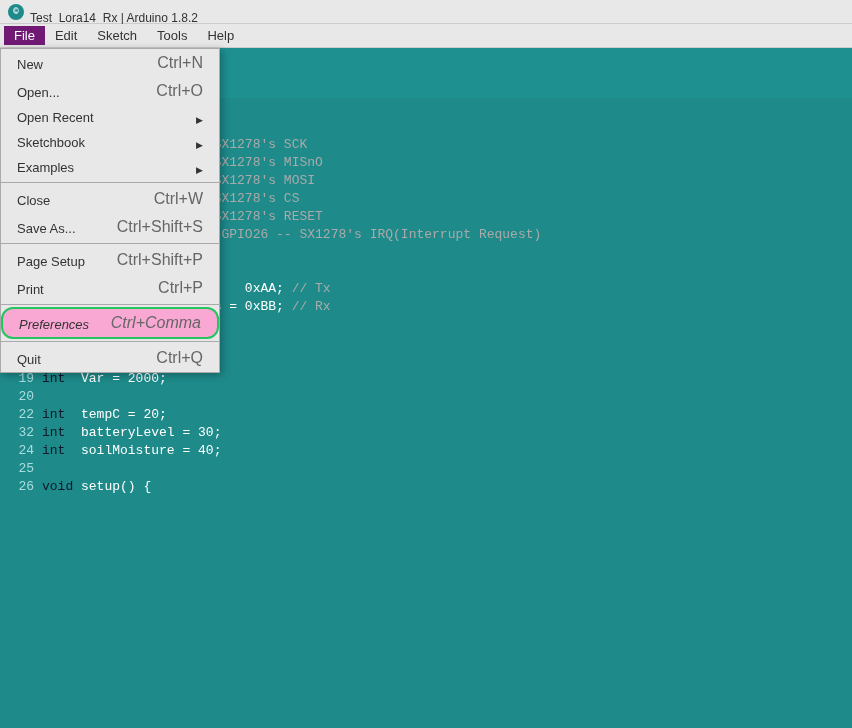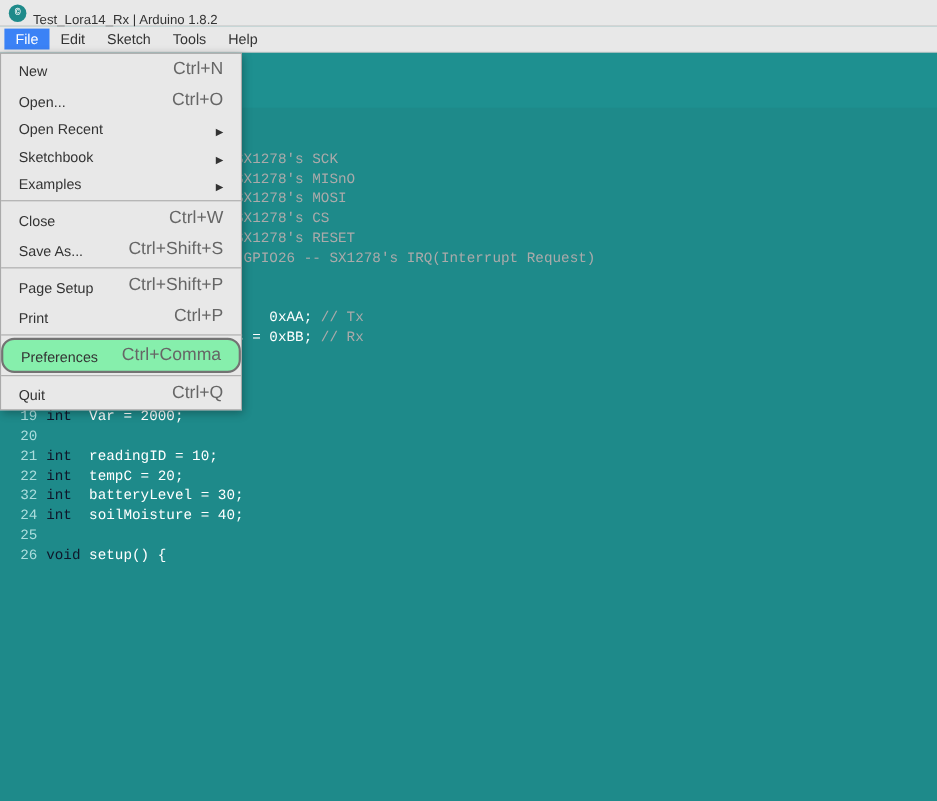--- a/index.html
+++ b/index.html
@@ -53,21 +53,21 @@
       font-family: Arial, sans-serif;
       font-size: 13px;
       position: relative;
     }
     .menu-item {
       padding: 2px 10px;
       cursor: pointer;
       color: #333;
     }
     .menu-item.active {
-      background: #3b82f6;
+      background: #701a75;
       color: white;
     }
 
     
     .dropdown {
       position: absolute;
       top: 24px;
       left: 0px;
       background: #e8e8e8;
       border: 1px solid #aaa;
@@ -85,26 +85,27 @@
       cursor: pointer;
       color: #333;
       gap: 20px;
     }
     .dropdown-item.has-submenu::after {
       content: '▶';
       font-size: 9px;
       margin-left: auto;
     }
     .dropdown-item.preferences-item {
-      background: #86efac;
-      border: 2px solid #737373;
+      background: #f9a8d4;
+      border: 2px solid #22c55e;
       border-radius: 12px;
       color: #333;
       font-weight: normal;
       position: relative;
+      font-style: italic;
     }
     .dropdown-separator {
       height: 1px;
       background: #aaa;
       margin: 2px 0;
     }
     .dropdown-shortcut {
       color: #666;
       font-size: 16px;
       flex-shrink: 0;
@@ -290,24 +291,20 @@
     </div>
     <div class="code-line">
       <span class="line-number">19</span>
       <span class="code-content"><span class="code-type">int</span>  Var = 2000;</span>
     </div>
     <div class="code-line">
       <span class="line-number">20</span>
       <span class="code-content"></span>
     </div>
     <div class="code-line">
-      <span class="line-number">21</span>
-      <span class="code-content"><span class="code-type">int</span>  readingID = 10;</span>
-    </div>
-    <div class="code-line">
       <span class="line-number">22</span>
       <span class="code-content"><span class="code-type">int</span>  tempC = 20;</span>
     </div>
     <div class="code-line">
       <span class="line-number">32</span>
       <span class="code-content"><span class="code-type">int</span>  batteryLevel = 30;</span>
     </div>
     <div class="code-line">
       <span class="line-number">24</span>
       <span class="code-content"><span class="code-type">int</span>  soilMoisture = 40;</span>

